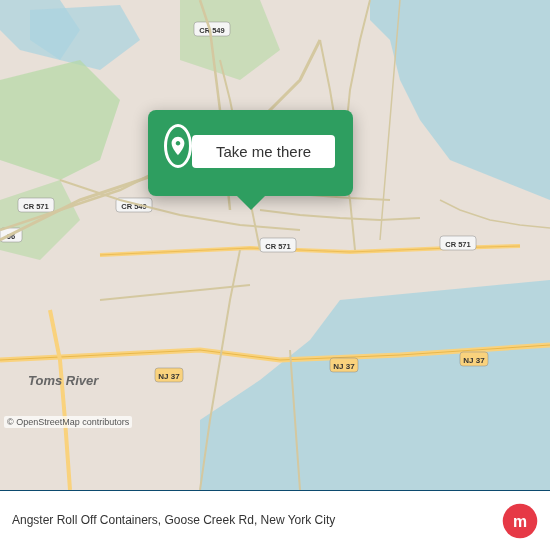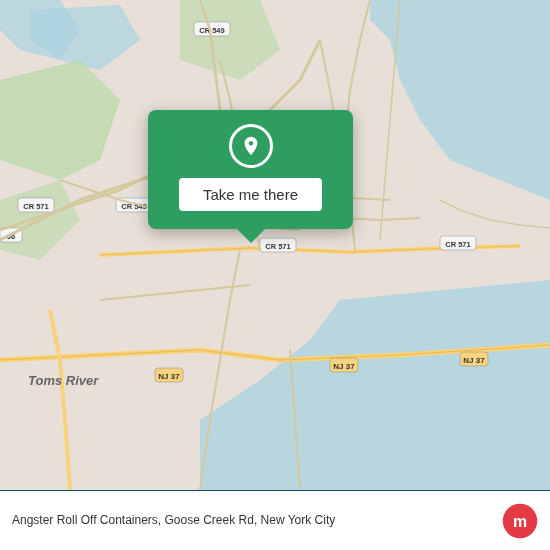--- a/index.html
+++ b/index.html
@@ -27,21 +27,21 @@
 
     
     #popup {
       position: absolute;
       top: 110px;
       left: 148px;
       width: 205px;
       background: #2e9e60;
       border-radius: 8px;
       display: flex;
-      flex-direction: column;
+      flex-direction: row;
       align-items: center;
       padding: 14px 18px 18px 18px;
       box-shadow: 0 4px 16px rgba(0,0,0,0.3);
       justify-content: flex-end;
     }
 
     #popup::after {
       content: '';
       position: absolute;
       bottom: -14px;
@@ -192,20 +192,21 @@
 
     <path d="M200,0 L210,30 L215,70 L220,110 L225,160 L230,210" stroke="#d4c8a0" stroke-width="2.5" fill="none"></path>
 
     <path d="M260,180 L280,190 L310,195 L350,198 L390,200" stroke="#d4c8a0" stroke-width="2" fill="none"></path>
     <path d="M260,210 L300,215 L340,218 L380,220 L420,218" stroke="#d4c8a0" stroke-width="2" fill="none"></path>
 
     <path d="M370,0 L360,40 L350,90 L345,140 L340,190" stroke="#d4c8a0" stroke-width="2" fill="none"></path>
   </svg>
 
   
+  <div id="osm-attribution">© OpenStreetMap contributors</div>
 
   
   <div id="popup">
     <div id="location-icon">
       <svg viewBox="0 0 24 24" fill="white">
         <path d="M12 2C8.13 2 5 5.13 5 9c0 5.25 7 13 7 13s7-7.75 7-13c0-3.87-3.13-7-7-7zm0 9.5c-1.38 0-2.5-1.12-2.5-2.5S10.62 6.5 12 6.5s2.5 1.12 2.5 2.5S13.38 11.5 12 11.5z"></path>
       </svg>
     </div>
     <button id="take-me-there-btn">Take me there</button>
   </div>

